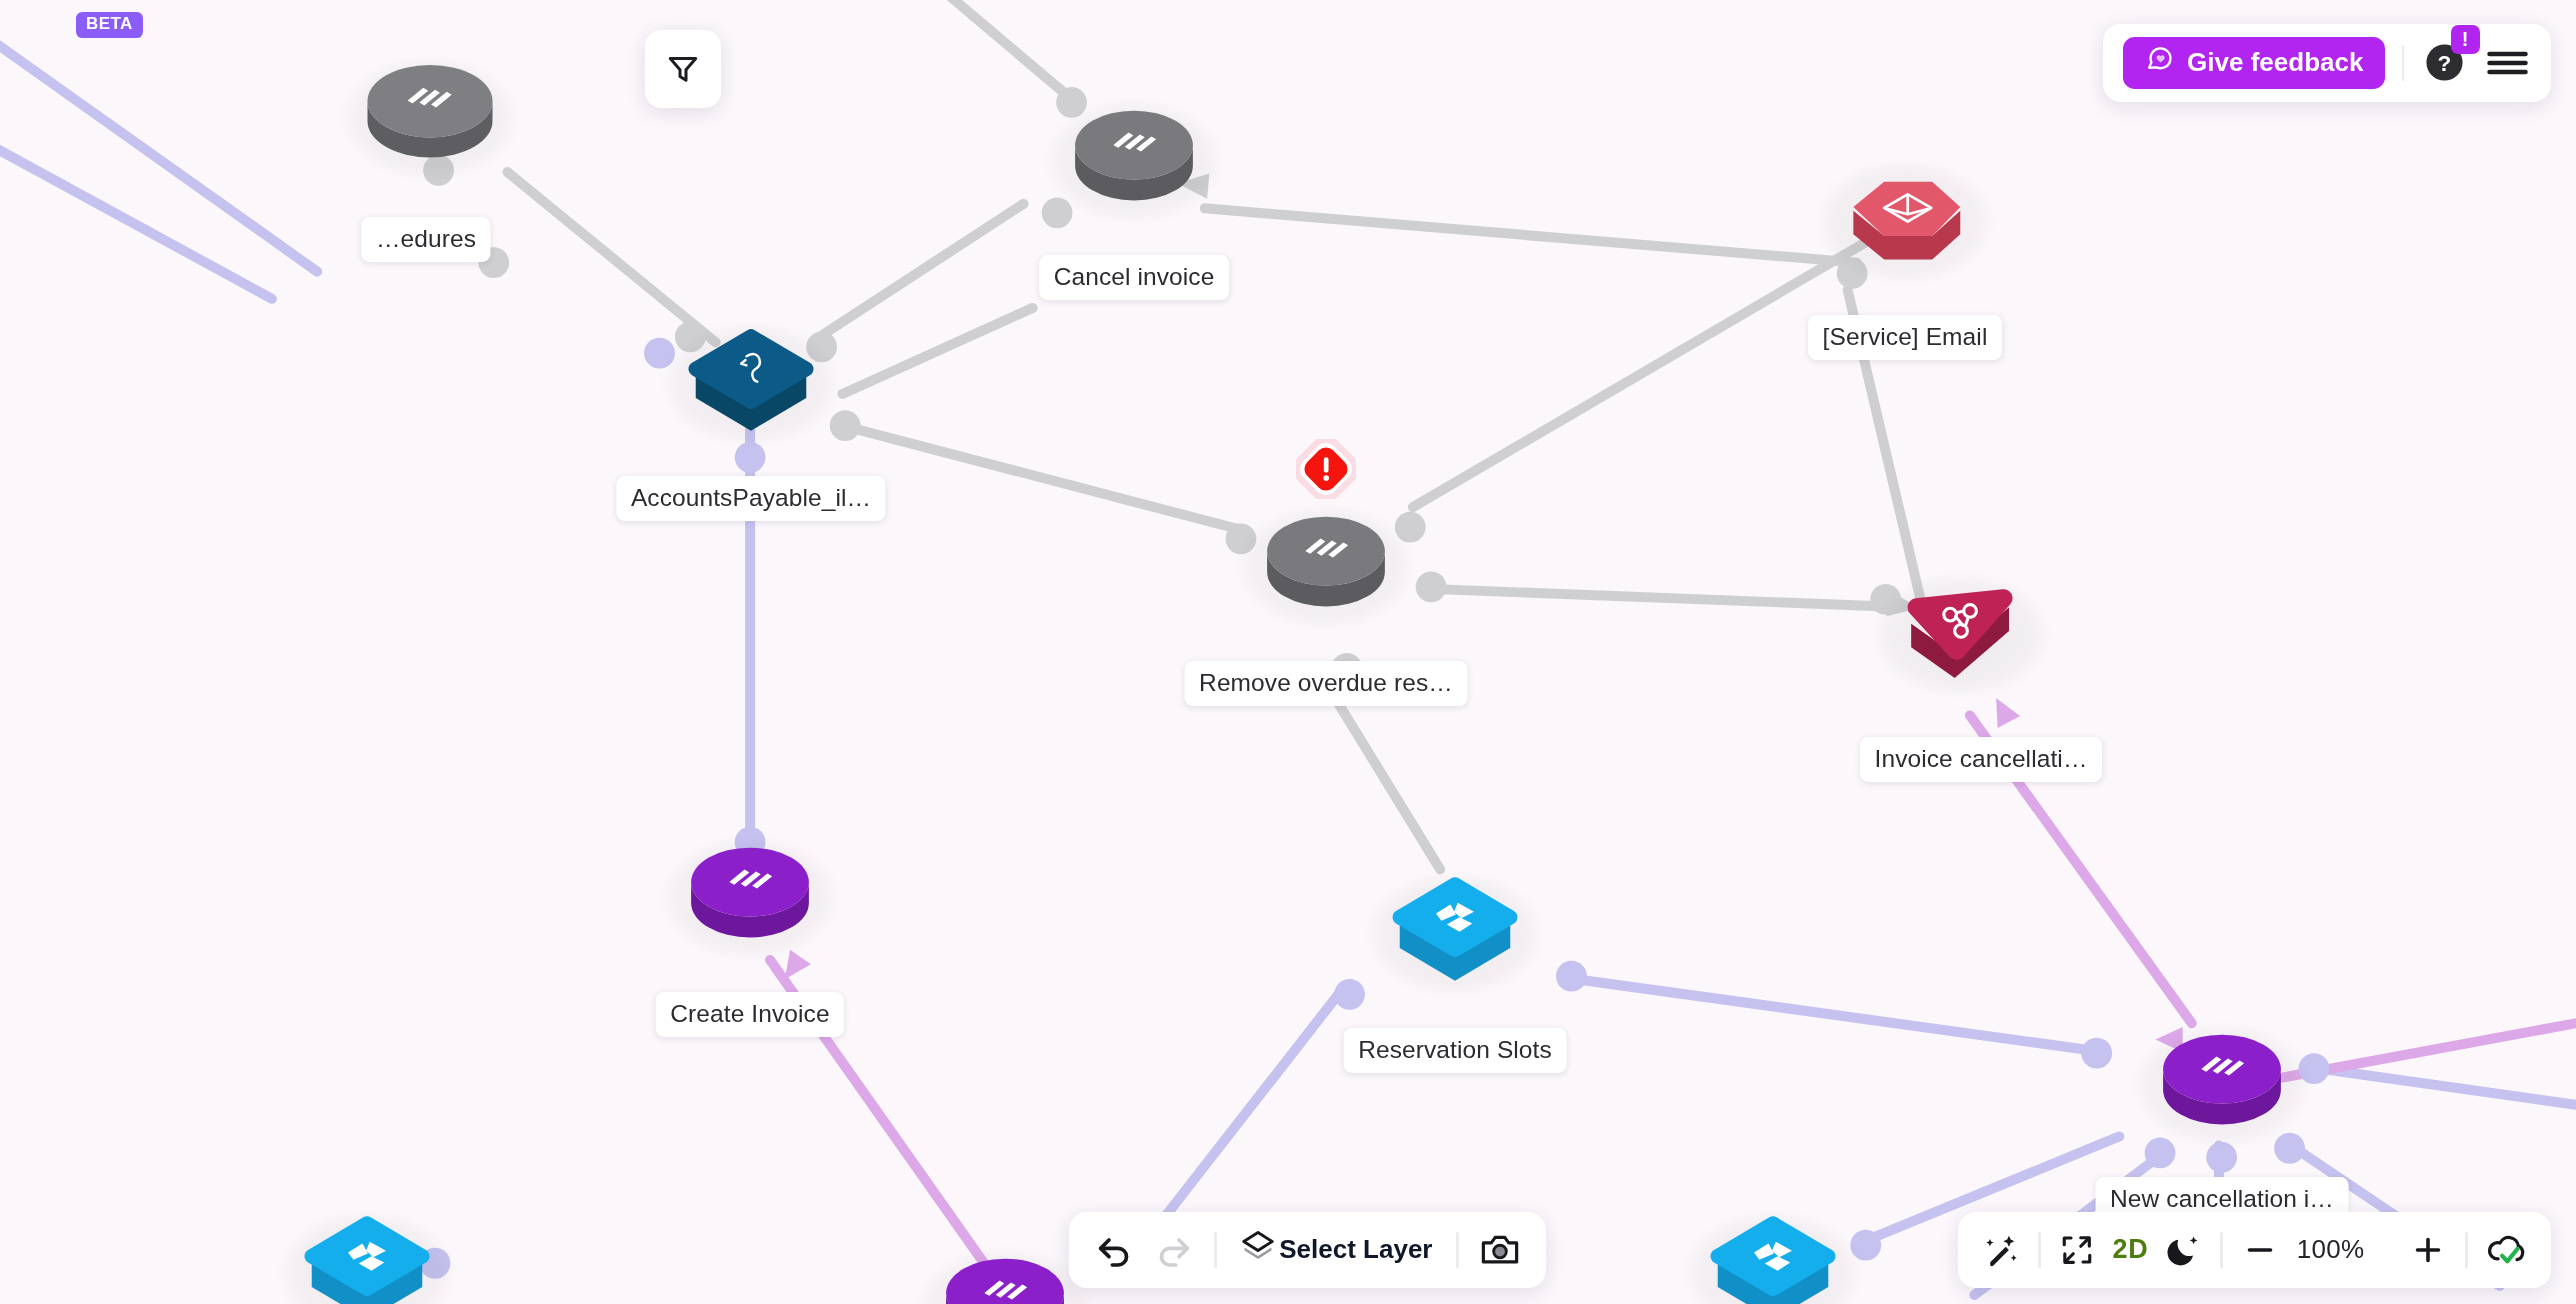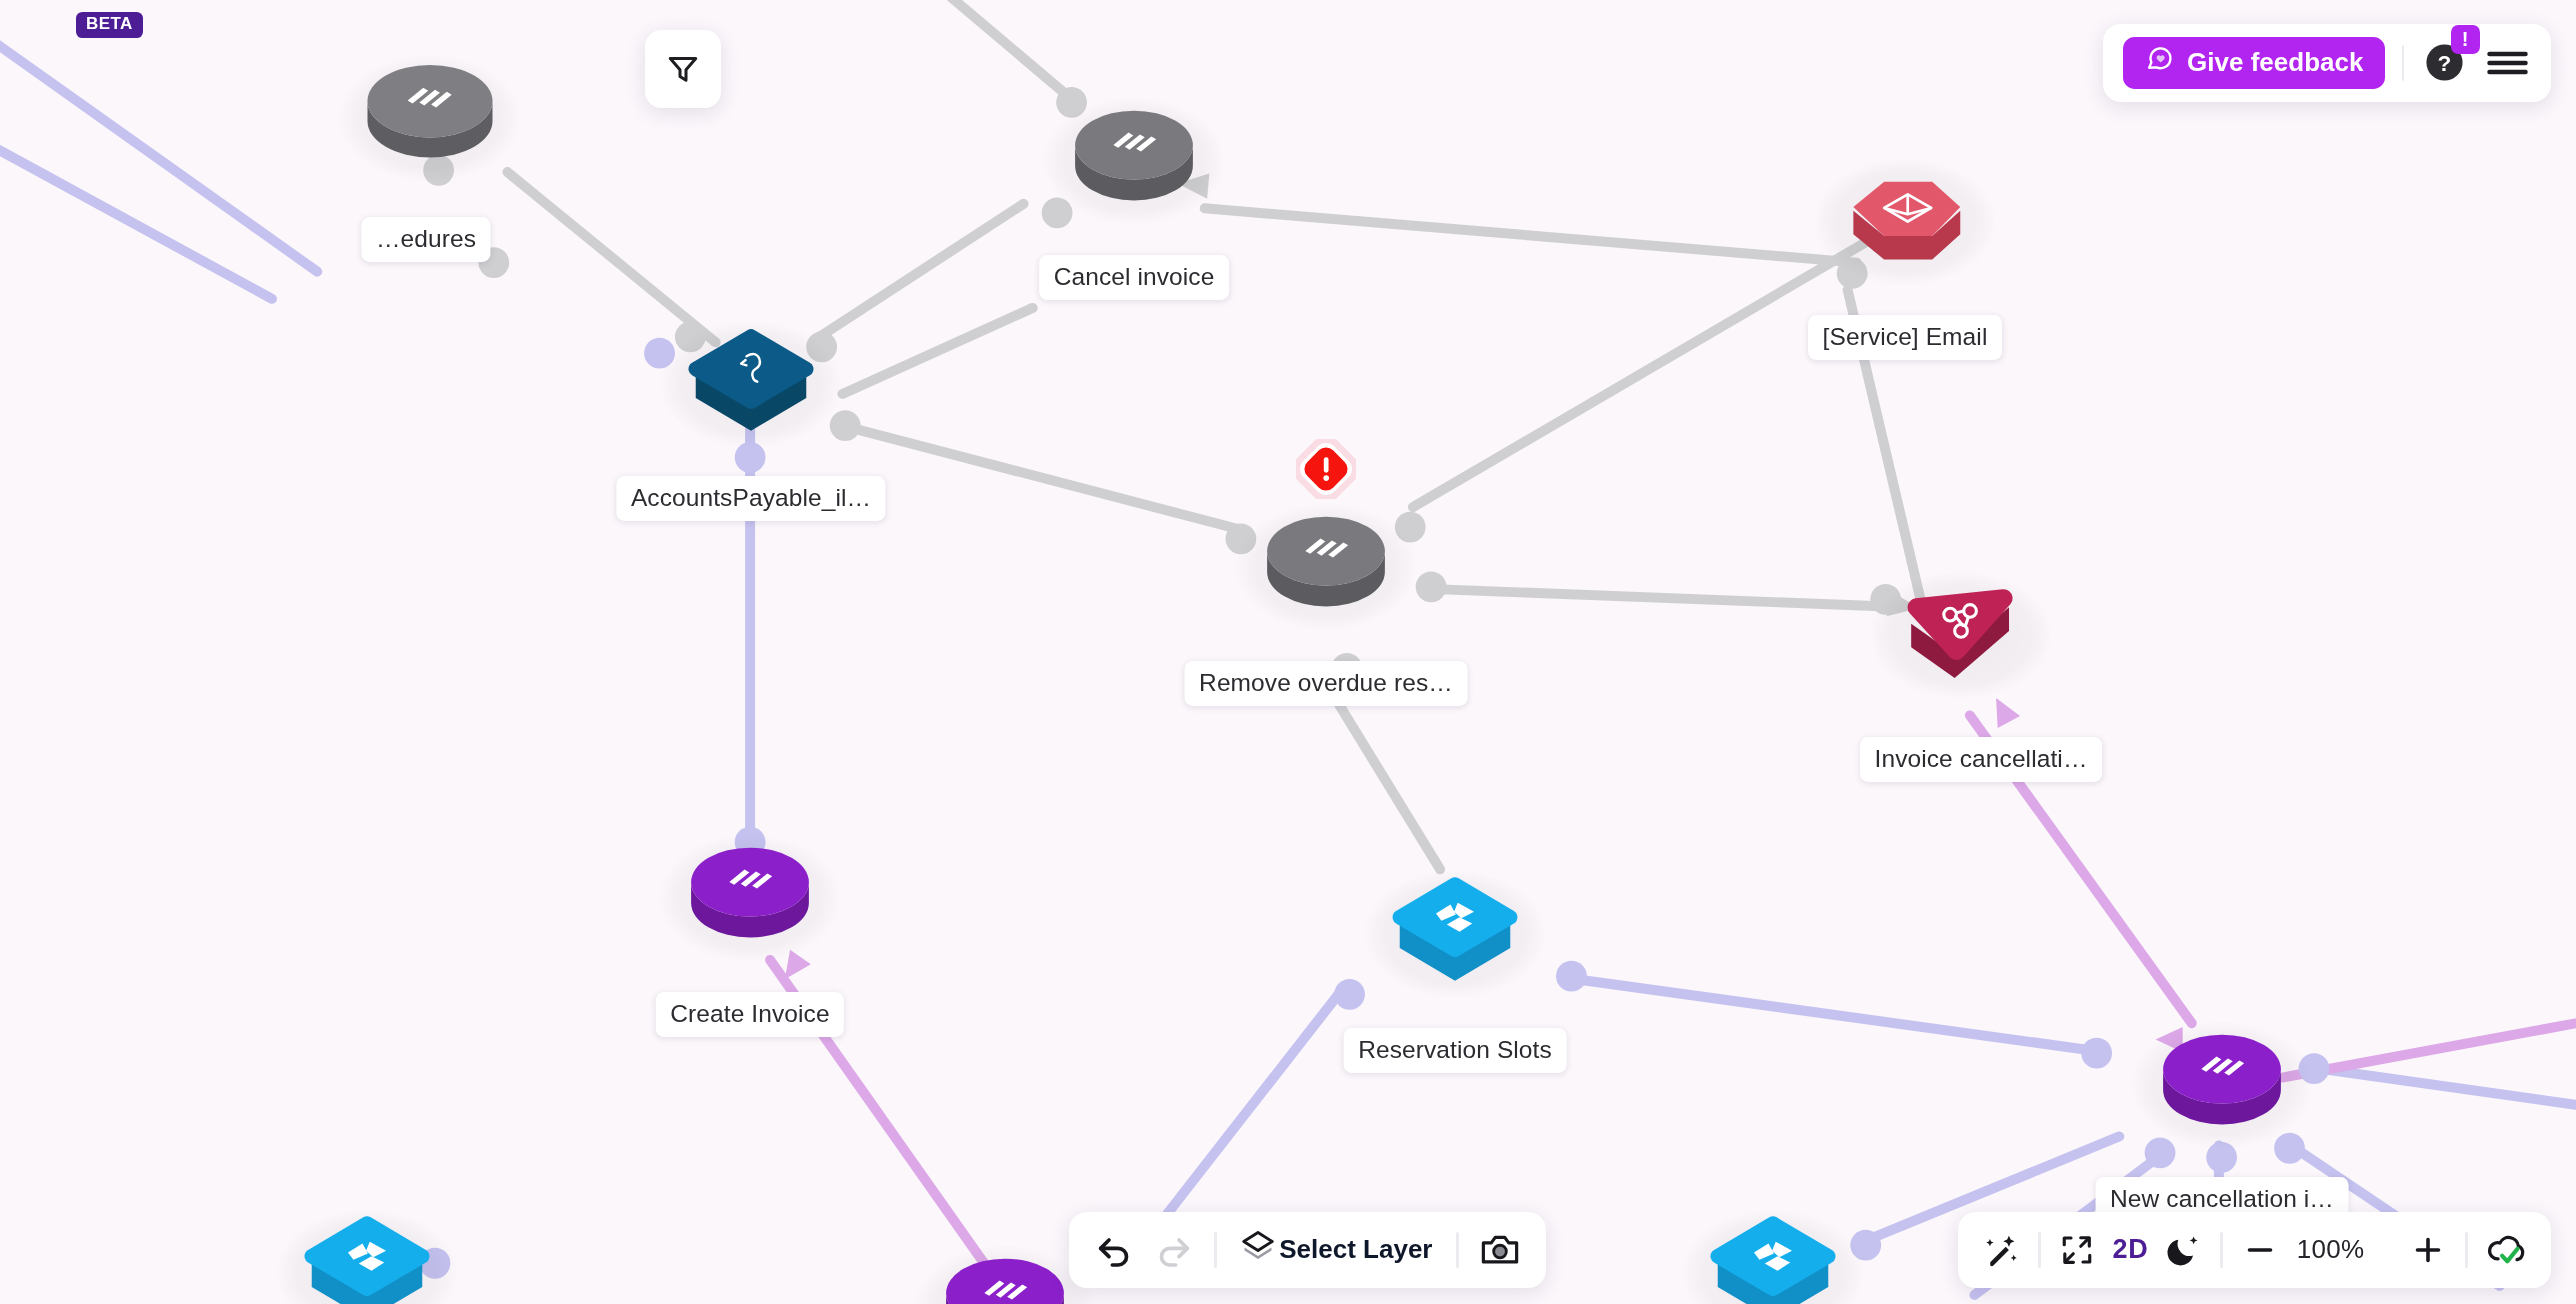--- a/index.html
+++ b/index.html
@@ -43,21 +43,21 @@
   
   #searchbar {
     position:absolute; left:27px; top:30px;
     width:593px; height:89px;
     background:#fff; border-radius:18px;
     box-shadow:0 4.5px 20px rgba(60,30,80,.12);
     display:flex; align-items:center; padding:0 23.5px; gap:16.3px;
   }
   #beta-badge {
     position:absolute; left:76px; top:11.8px;
-    background:#4c1d95; color:#fff;
+    background:#8b5cf6; color:#fff;
     font-size:17px; font-weight:bold; letter-spacing:0.4px;
     padding:2.7px 10px 3.6px; border-radius:6.3px;
   }
   #brand-logo { width:53px; height:45px; flex:0 0 auto; }
   .search-input-wrap { flex:1; display:flex; align-items:center; gap:20px; margin-left:12.7px; }
   #search-value { font-size:29px; color:#24242a; letter-spacing:0.2px; }
   #clear-btn { width:38px; height:38px; flex:0 0 auto; cursor:pointer; }
   #filter-btn {
     position:absolute; left:645px; top:30px;
     width:76px; height:78px; background:#fff; border-radius:16.3px;
@@ -116,21 +116,21 @@
     display:flex; align-items:center; gap:3px;
     font-size:26px; font-weight:bold; color:#0f172a; cursor:pointer;
     padding:0 3.6px;
   }
   #zoom-toolbar {
     position:absolute; right:25px; bottom:16.3px;
     height:76px; background:#fff; border-radius:18px;
     box-shadow:0 4.5px 20px rgba(60,30,80,.12);
     display:flex; align-items:center; padding:0 23.5px; gap:18px;
   }
-  #mode-2d { font-size:27px; font-weight:bold; color:#4c1d95; cursor:pointer; letter-spacing:0.5px; }
+  #mode-2d { font-size:27px; font-weight:bold; color:#4d7c0f; cursor:pointer; letter-spacing:0.5px; }
   #zoom-level { font-size:26px; color:#24242a; min-width:94px; text-align:left; letter-spacing:0.3px; }
   .zbtn { cursor:pointer; display:flex; align-items:center; justify-content:center; width:38px; height:38px; }
 </style>
 </head>
 <body>
 
 <div id="app">
 
   <div id="canvas">
 

